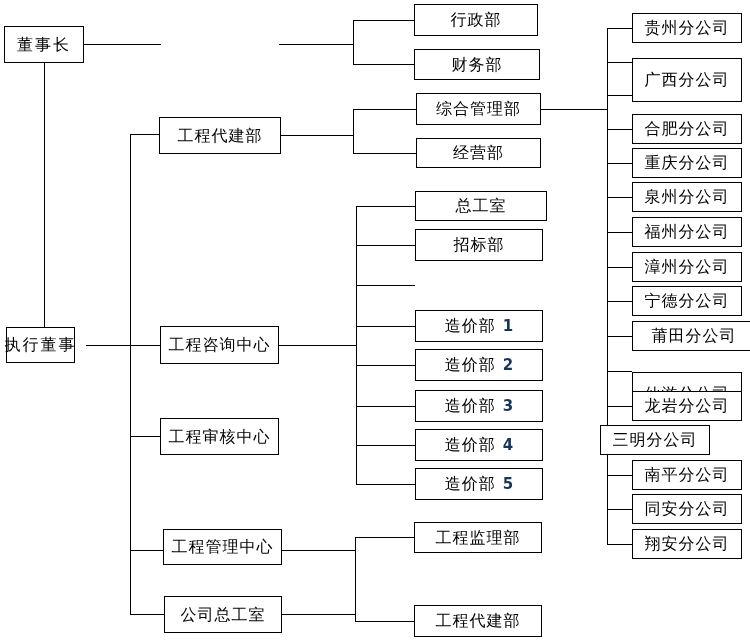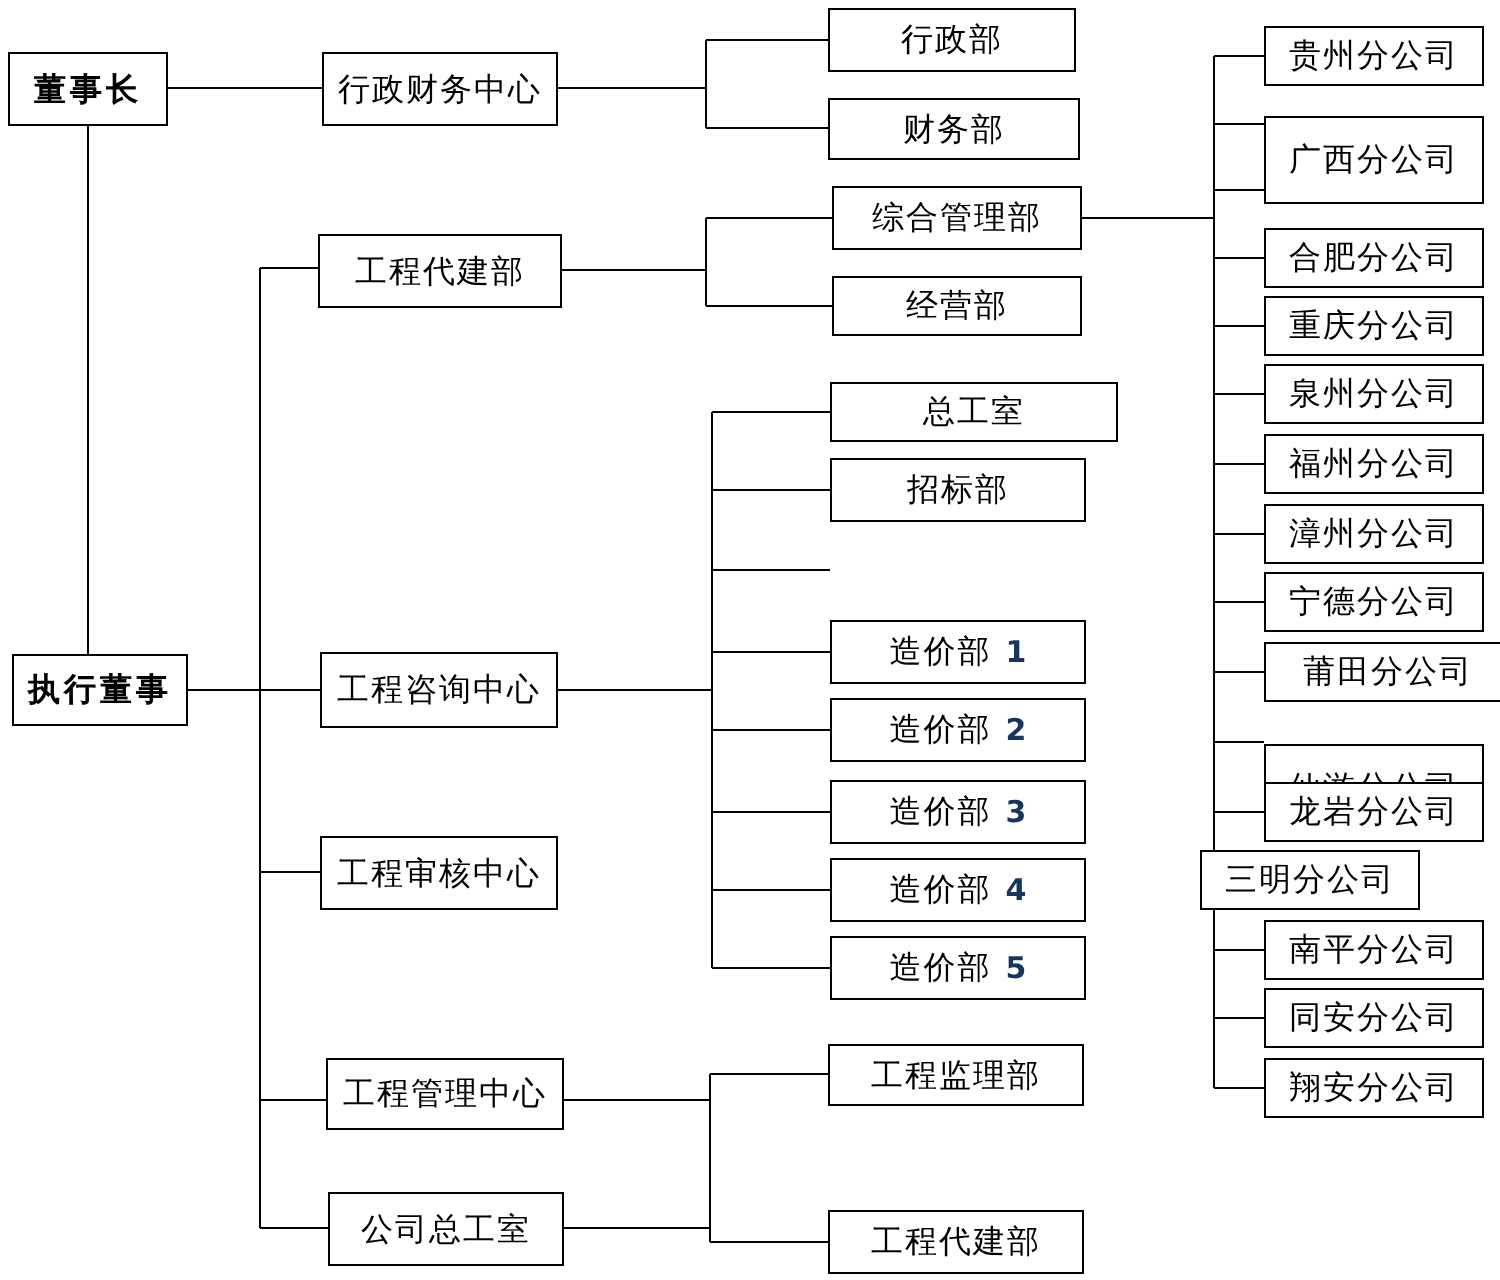--- a/index.html
+++ b/index.html
@@ -30,21 +30,21 @@
     display: flex;
     align-items: center;
     justify-content: center;
     font-size: 16px;
     line-height: 1;
     color: #000000;
     white-space: nowrap;
     letter-spacing: 1px;
   }
   .node.leader {
-    font-weight: bold;
+    font-weight: normal;
     letter-spacing: 2px;
   }
   .node .num {
     color: var(--num-color, #17365D);
     margin-left: 7px;
     font-size: 15px;
     font-weight: bold;
     letter-spacing: 0;
   }
 </style>
@@ -108,36 +108,35 @@
     <line x1="607" y1="336" x2="632" y2="336"></line>
     <line x1="607" y1="371" x2="632" y2="371"></line>
     <line x1="607" y1="406" x2="632" y2="406"></line>
     <line x1="607" y1="440" x2="632" y2="440"></line>
     <line x1="607" y1="475" x2="632" y2="475"></line>
     <line x1="607" y1="509" x2="632" y2="509"></line>
     <line x1="607" y1="544" x2="632" y2="544"></line>
   </svg>
 
   <div class="node leader" style="left:4px;top:26px;width:80px;height:37px">董事长</div>
-  <div class="node leader" style="left:6px;top:327px;width:88px;height:36px">执行董事</div>
+  <div class="node leader" style="left:6px;top:327px;width:69px;height:36px">执行董事</div>
 
-  <div class="node" style="left:161px;top:26px;width:118px;height:37px">行政财务中心</div>
   <div class="node" style="left:159px;top:117px;width:122px;height:37px">工程代建部</div>
   <div class="node" style="left:160px;top:326px;width:119px;height:38px">工程咨询中心</div>
   <div class="node" style="left:160px;top:418px;width:119px;height:37px">工程审核中心</div>
   <div class="node" style="left:163px;top:529px;width:119px;height:36px">工程管理中心</div>
   <div class="node" style="left:164px;top:596px;width:118px;height:37px">公司总工室</div>
 
   <div class="node" style="left:414px;top:4px;width:124px;height:32px">行政部</div>
   <div class="node" style="left:414px;top:49px;width:126px;height:31px">财务部</div>
 
   <div class="node" style="left:416px;top:93px;width:125px;height:32px">综合管理部</div>
   <div class="node" style="left:416px;top:138px;width:125px;height:30px">经营部</div>
 
-  <div class="node" style="left:415px;top:191px;width:144px;height:30px">总工室</div>
+  <div class="node" style="left:415px;top:191px;width:132px;height:30px">总工室</div>
   <div class="node" style="left:415px;top:229px;width:128px;height:32px">招标部</div>
   <div class="node" style="left:415px;top:310px;width:128px;height:32px">
     <span>造价部</span>
       <span class="num">1</span>
   </div>
   <div class="node" style="left:415px;top:349px;width:128px;height:32px">
     <span>造价部</span>
       <span class="num">2</span>
   </div>
   <div class="node" style="left:415px;top:390px;width:128px;height:32px">

